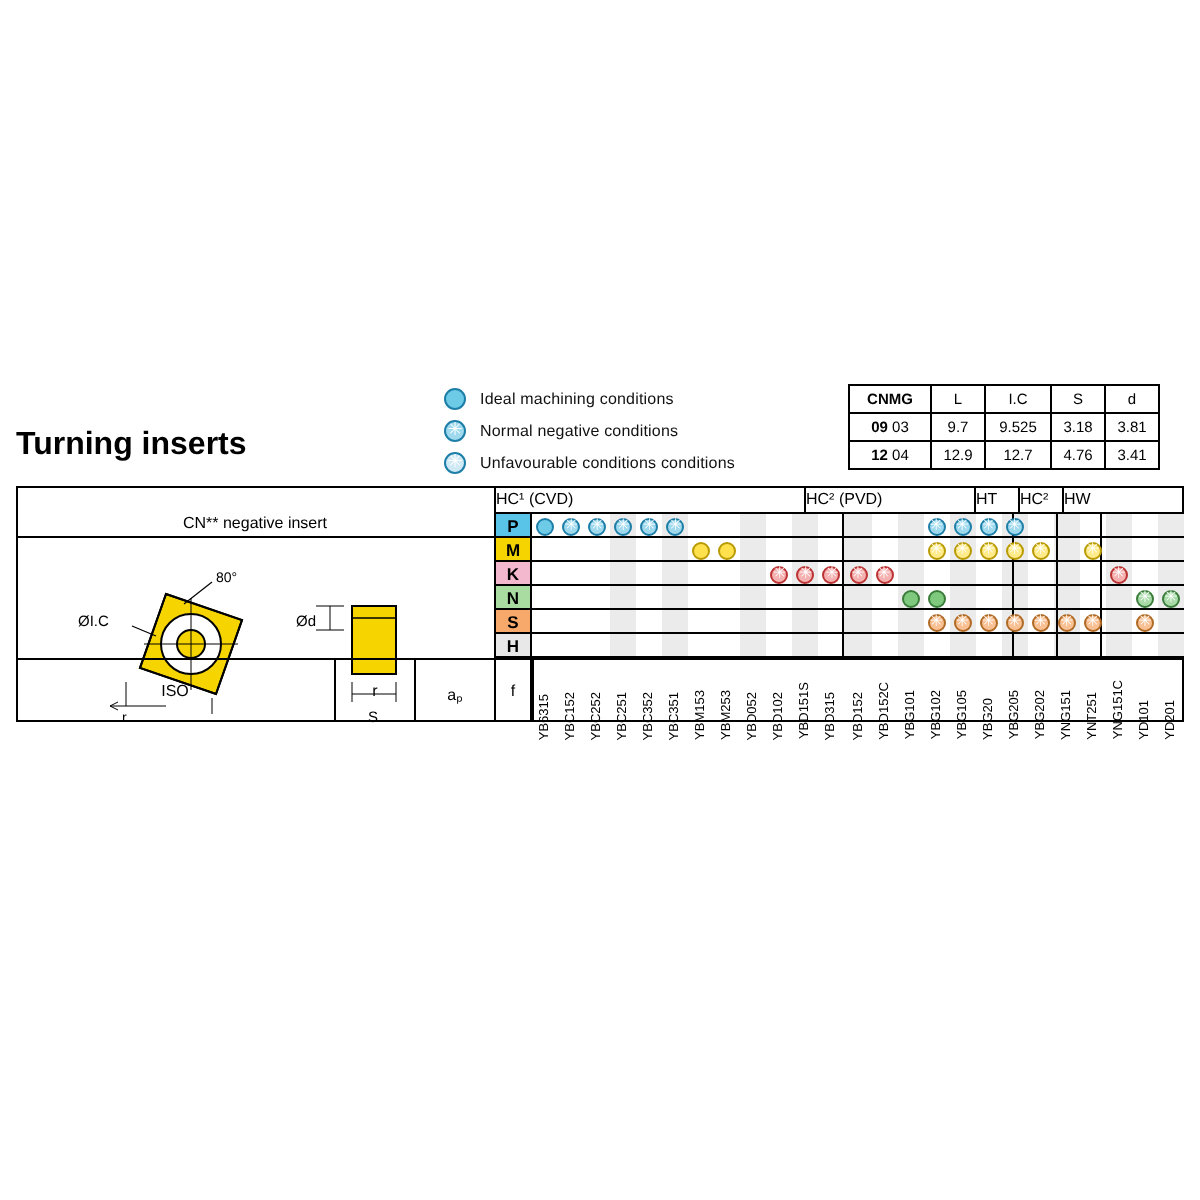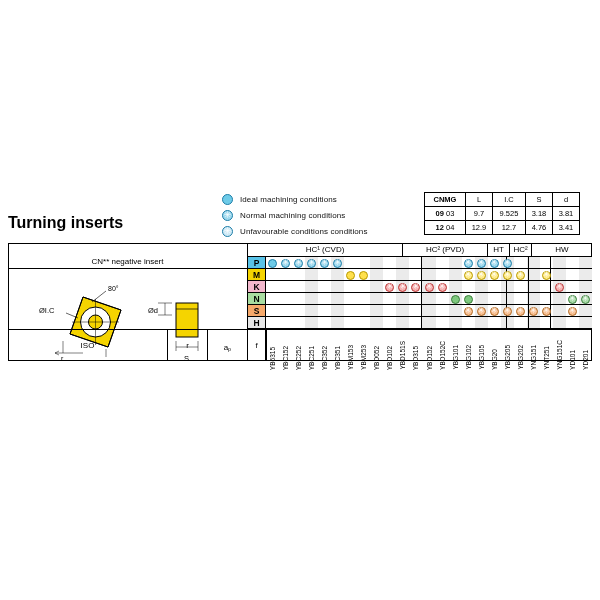--- a/index.html
+++ b/index.html
@@ -44,21 +44,21 @@
   
   .frame{position:absolute;left:8px;top:243px;width:584px;height:118px;border:1px solid #000;box-sizing:border-box;}
 
   
   .diagram-cell{position:absolute;left:8px;top:243px;width:240px;height:118px;border-right:1px solid #000;box-sizing:border-box;}
   .diagram-head{height:14px;border-bottom:1px solid #000;box-sizing:border-box;
     font-size:8px;text-align:center;line-height:14px;margin-top:12px;}
 
   
   .grp-head{position:absolute;left:248px;top:243px;width:344px;height:14px;border-bottom:1px solid #000;box-sizing:border-box;}
-  .grp-head .cell{position:absolute;top:0;height:13px;line-height:13px;text-align:center;font-size:8px;
+  .grp-head .cell{position:absolute;top:0;height:13px;line-height:13px;font-size:8px;
      border-right:1px solid #000;box-sizing:border-box;}
 
   
   .iso-col{position:absolute;left:248px;top:257px;width:18px;height:72px;}
   .iso-cell{height:12px;border-bottom:1px solid #000;border-right:1px solid #000;box-sizing:border-box;
     font-size:8.5px;font-weight:bold;text-align:center;line-height:12px;}
   .iso-P{background:#59c3e8;}
   .iso-M{background:#f5d400;}
   .iso-K{background:#f3b8cd;}
   .iso-N{background:#a8dca0;}
@@ -98,21 +98,21 @@
 
   <div class="legend">
     <div class="legend-row">
       <span class="legend-dot d-ideal"></span>
       <span class="legend-txt">Ideal machining conditions</span>
     </div>
     <div class="legend-row">
       <span class="legend-dot d-normal">
           <span class="star">✳</span>
         </span>
-      <span class="legend-txt">Normal machining conditions</span>
+      <span class="legend-txt">Normal negative conditions</span>
     </div>
     <div class="legend-row">
       <span class="legend-dot d-unfav">
           <span class="star">✳</span>
         </span>
       <span class="legend-txt">Unfavourable conditions conditions</span>
     </div>
   </div>
 
   <table class="cnmg">

